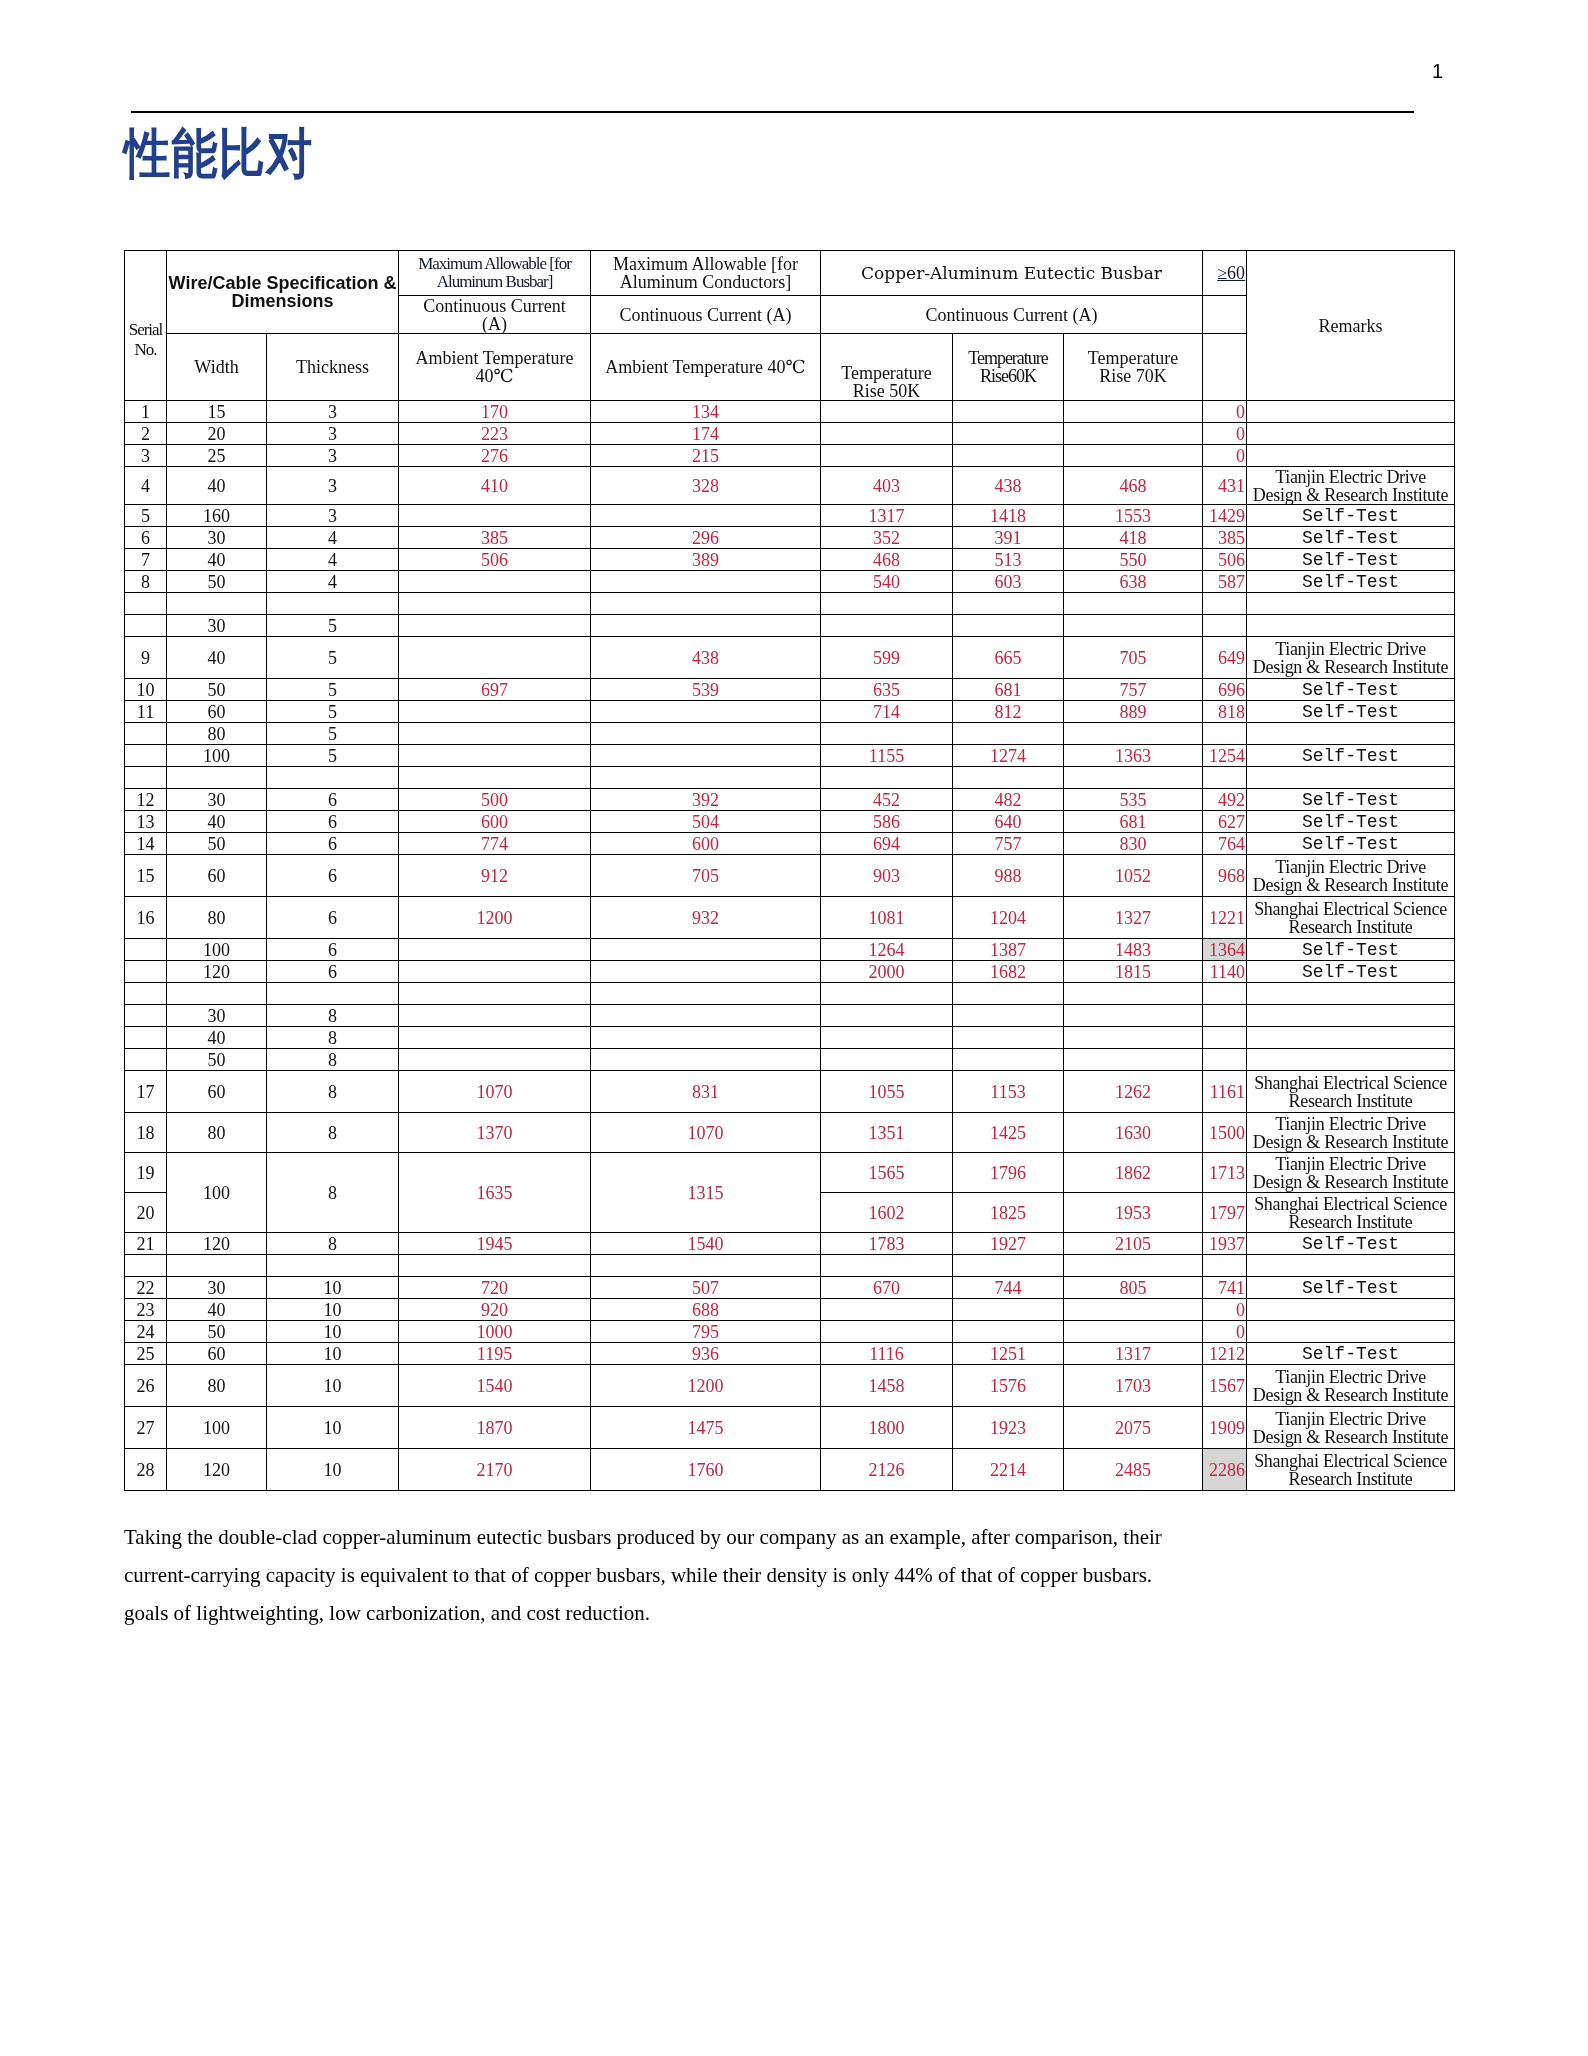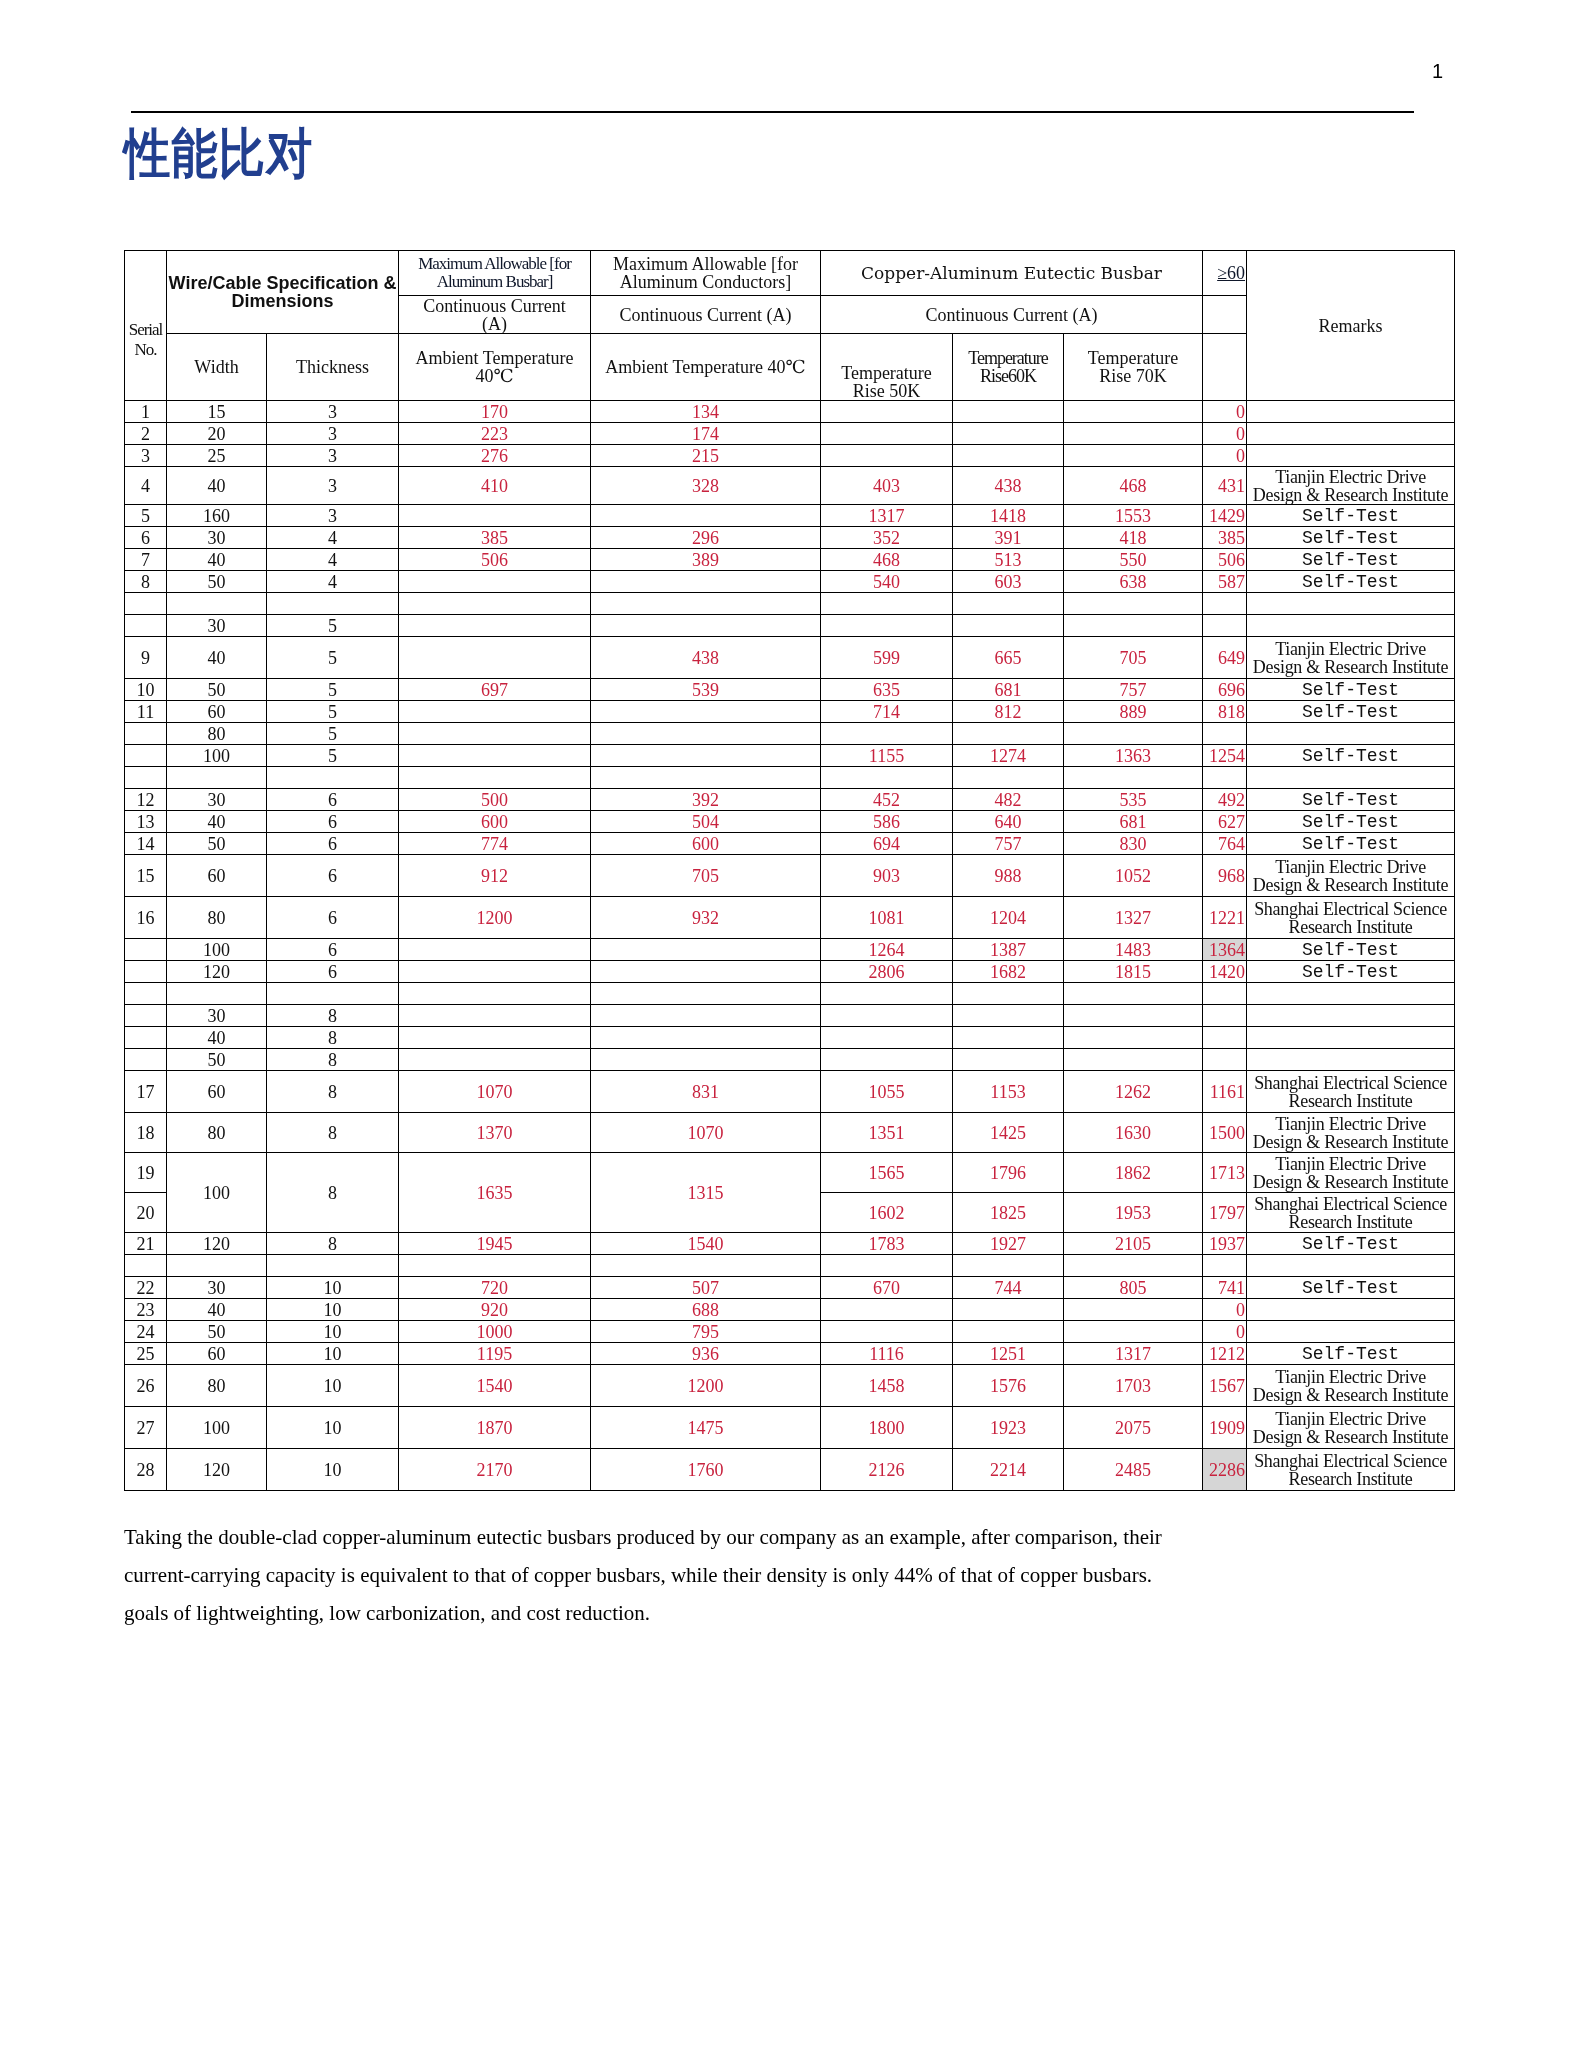--- a/index.html
+++ b/index.html
@@ -344,24 +344,24 @@
         <td class="num">1483</td>
         <td class="num ge gray">1364</td>
         <td class="selftest">Self-Test</td>
       </tr>
       <tr style="height: 22px;">
         <td></td>
         <td>120</td>
         <td>6</td>
         <td class="num"></td>
         <td class="num"></td>
-        <td class="num">2806</td>
+        <td class="num">2000</td>
         <td class="num">1682</td>
         <td class="num">1815</td>
-        <td class="num ge">1420</td>
+        <td class="num ge">1140</td>
         <td class="selftest">Self-Test</td>
       </tr>
       <tr style="height: 22px;">
         <td></td>
         <td></td>
         <td></td>
         <td class="num"></td>
         <td class="num"></td>
         <td class="num"></td>
         <td class="num"></td>

